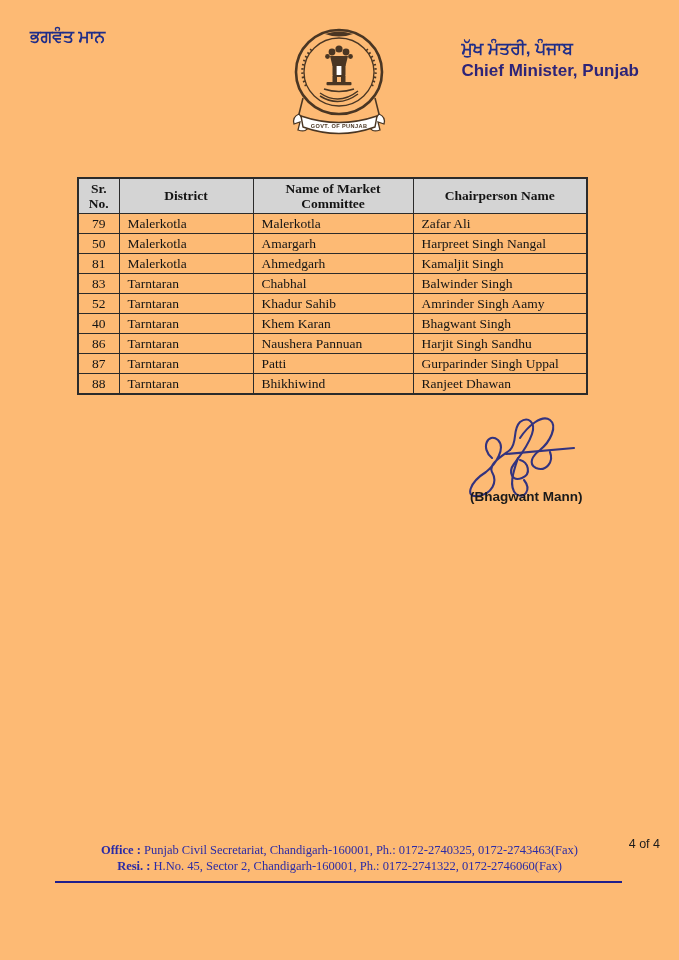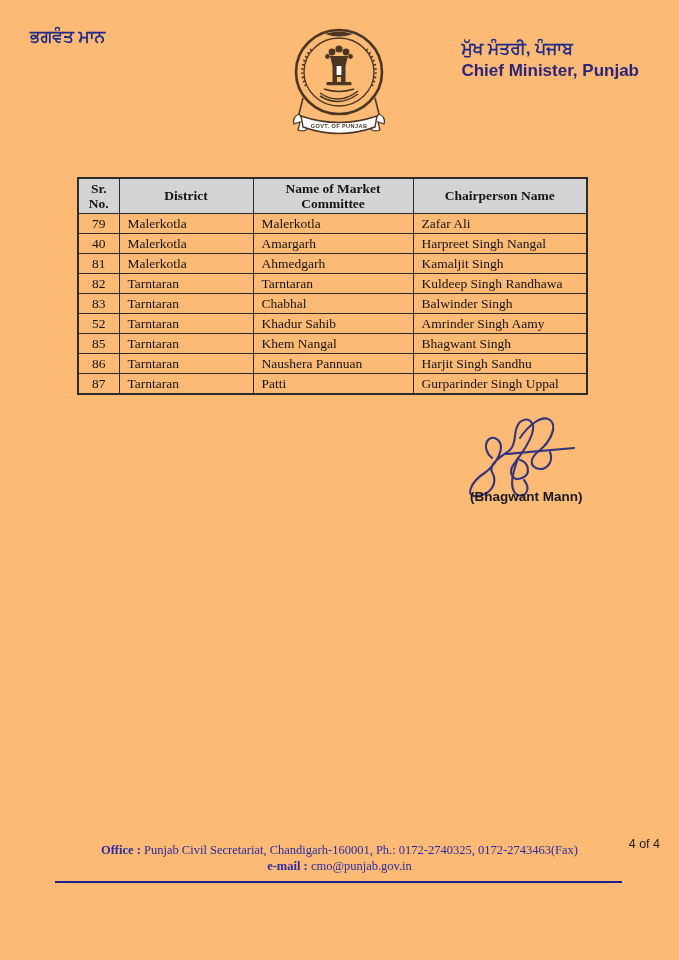--- a/index.html
+++ b/index.html
@@ -119,66 +119,66 @@
       </tr>
     </thead>
     <tbody>
       <tr>
         <td class="c">79</td>
         <td>Malerkotla</td>
         <td>Malerkotla</td>
         <td>Zafar Ali</td>
       </tr>
       <tr>
-        <td class="c">40</td>
+        <td class="c">50</td>
         <td>Malerkotla</td>
         <td>Amargarh</td>
         <td>Harpreet Singh Nangal</td>
       </tr>
       <tr>
         <td class="c">81</td>
         <td>Malerkotla</td>
         <td>Ahmedgarh</td>
         <td>Kamaljit Singh</td>
       </tr>
       <tr>
-        <td class="c">82</td>
-        <td>Tarntaran</td>
-        <td>Tarntaran</td>
-        <td>Kuldeep Singh Randhawa</td>
-      </tr>
-      <tr>
         <td class="c">83</td>
         <td>Tarntaran</td>
         <td>Chabhal</td>
         <td>Balwinder Singh</td>
       </tr>
       <tr>
         <td class="c">52</td>
         <td>Tarntaran</td>
         <td>Khadur Sahib</td>
         <td>Amrinder Singh Aamy</td>
       </tr>
       <tr>
-        <td class="c">85</td>
-        <td>Tarntaran</td>
-        <td>Khem Nangal</td>
+        <td class="c">40</td>
+        <td>Tarntaran</td>
+        <td>Khem Karan</td>
         <td>Bhagwant Singh</td>
       </tr>
       <tr>
         <td class="c">86</td>
         <td>Tarntaran</td>
         <td>Naushera Pannuan</td>
         <td>Harjit Singh Sandhu</td>
       </tr>
       <tr>
         <td class="c">87</td>
         <td>Tarntaran</td>
         <td>Patti</td>
         <td>Gurparinder Singh Uppal</td>
+      </tr>
+      <tr>
+        <td class="c">88</td>
+        <td>Tarntaran</td>
+        <td>Bhikhiwind</td>
+        <td>Ranjeet Dhawan</td>
       </tr>
     </tbody>
   </table>
 
   <svg class="sig-svg" width="120" height="88" viewBox="0 0 120 88">
     <g fill="none" stroke="#33337f" stroke-width="2.1" stroke-linecap="round">
       <path d="M30 48 C18 38, 26 22, 36 30 C44 38, 34 54, 24 62 C8 72, 2 88, 16 86 C30 84, 36 72, 30 62 C26 54, 40 46, 48 40"></path>
       <path d="M48 40 C56 32, 50 20, 58 12 C66 6, 74 12, 70 24 C66 36, 58 46, 52 54 C46 62, 50 72, 60 68 C70 64, 66 52, 58 50"></path>
       <path d="M58 28 C66 16, 80 4, 88 10 C96 16, 88 32, 78 40 C70 46, 66 54, 74 58 C84 62, 92 52, 88 42"></path>
       <path d="M44 44 L112 38"></path>
@@ -189,18 +189,18 @@
 
   <div class="page-number">4 of 4</div>
 
   <div class="footer-rule"></div>
   <div class="footer-text">
     <div>
       <span class="lbl">Office :</span>
       <span>Punjab Civil Secretariat, Chandigarh-160001, Ph.: 0172-2740325, 0172-2743463(Fax)</span>
     </div>
     <div>
-      <span class="lbl">e-mail :</span>
-      <span>cmo@punjab.gov.in</span>
+      <span class="lbl">Resi.  :</span>
+      <span>H.No. 45, Sector 2, Chandigarh-160001, Ph.: 0172-2741322, 0172-2746060(Fax)</span>
     </div>
   </div>
 
 </div>
 
 </body></html>

